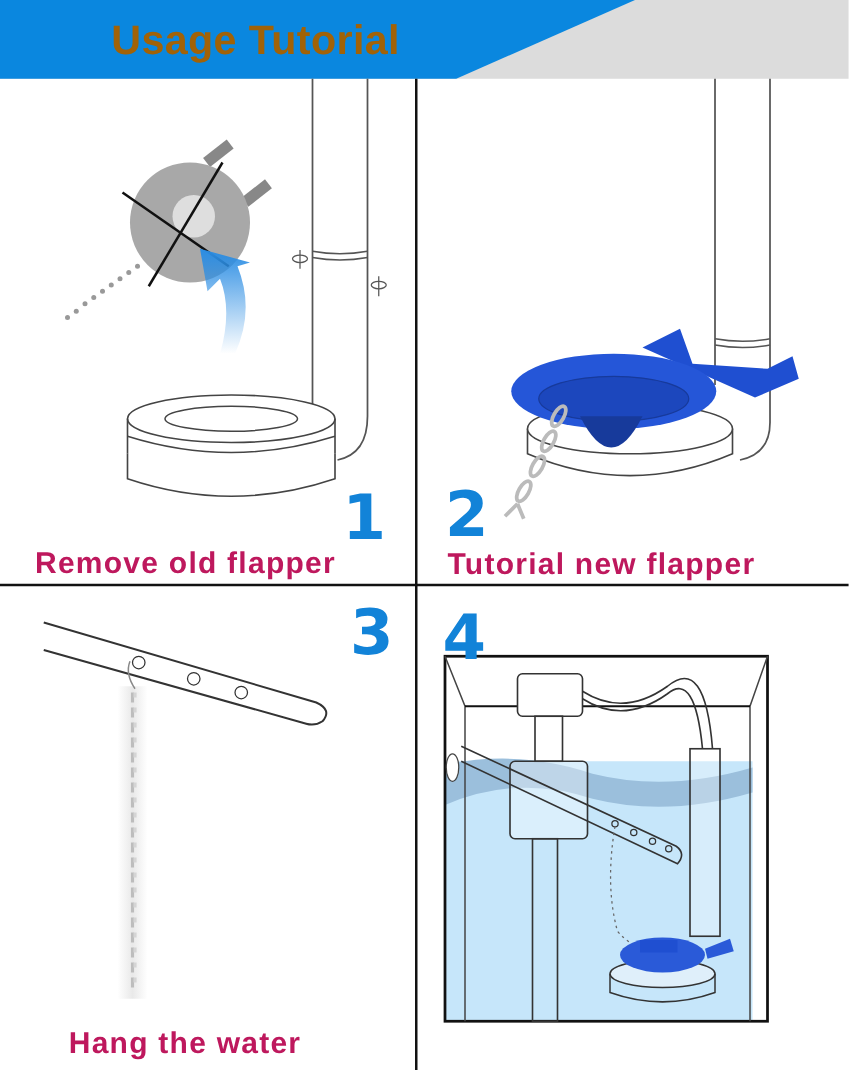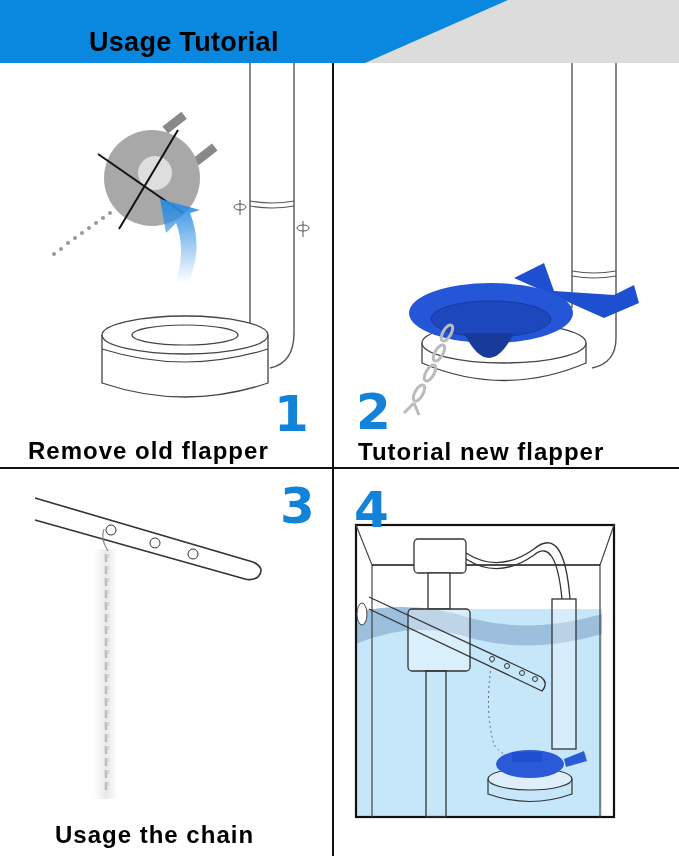--- a/index.html
+++ b/index.html
@@ -1,24 +1,24 @@
 <!DOCTYPE html>
 <html><head>
 <meta charset="utf-8">
 <style>
   html,body{margin:0;padding:0;background:#fff;}
   body{width:679px;height:856px;position:relative;overflow:hidden;font-family:"Liberation Sans","DejaVu Sans",sans-serif;}
   .header{position:absolute;left:0;top:0;width:679px;height:63px;background:#dcdcdc;}
   .header-blue{position:absolute;left:0;top:0;width:679px;height:63px;}
-  .title{position:absolute;left:89px;top:13px;color:#000000;font-weight:bold;font-size:27px;letter-spacing:0.3px;margin-top:14px;}
+  .title{position:absolute;left:89px;top:13px;color:#a16207;font-weight:bold;font-size:33px;letter-spacing:0.3px;}
   .vdiv{position:absolute;left:332px;top:63px;width:2px;height:793px;background:#111;}
   .hdiv{position:absolute;left:0;top:467px;width:679px;height:2px;background:#111;}
   .panel{position:absolute;}
   .num{position:absolute;color:#1283d8;font-weight:900;font-size:50px;line-height:1;font-family:"DejaVu Sans","Liberation Sans",sans-serif;}
-  .caption{position:absolute;color:#000000;font-weight:bold;font-size:24px;letter-spacing:1px;white-space:nowrap;}
+  .caption{position:absolute;color:#be185d;font-weight:bold;font-size:24px;letter-spacing:1px;white-space:nowrap;}
   svg{position:absolute;left:0;top:0;overflow:visible;}
 </style>
 </head>
 <body>
 
 <div class="header">
   <svg class="header-blue" width="679" height="63">
     <polygon points="0,0 508,0 365,63 0,63" fill="#0a87df"></polygon>
   </svg>
   <div class="title">Usage Tutorial</div>
@@ -119,21 +119,21 @@
       </linearGradient>
     </defs>
     <rect x="94" y="80" width="24" height="250" fill="url(#chainShadow)"></rect>
     <path d="M104,60 Q100,70 108,82" stroke="#888" stroke-width="1.2" fill="none"></path>
     <g stroke="#bdbdbd" stroke-width="2.5" fill="none">
       <path d="M106,85 L106,325" stroke-dasharray="8 4"></path>
       <path d="M108,85 L108,325" stroke-dasharray="4 8" stroke="#d5d5d5"></path>
     </g>
   </svg>
   <div class="num" style="left:280px;top:12px;">3</div>
-  <div class="caption" style="left:55px;top:352px;">Usage the chain</div>
+  <div class="caption" style="left:55px;top:352px;">Hang the water</div>
 </div>
 
 <div class="panel" style="left:334px;top:469px;width:345px;height:387px;">
   <svg width="345" height="387">
 
     <rect x="22" y="140" width="246" height="208" fill="#c6e6fa"></rect>
     <path d="M22,143 Q80,130 140,150 Q200,165 268,145 L268,165 Q200,185 140,170 Q80,150 22,175 Z" fill="#9bbfdc"></path>
 
     <rect x="22" y="56" width="258" height="292" fill="none" stroke="#111" stroke-width="2.2"></rect>
     <path d="M22,56 L38,96 L38,348" stroke="#444" stroke-width="1.2" fill="none"></path>

